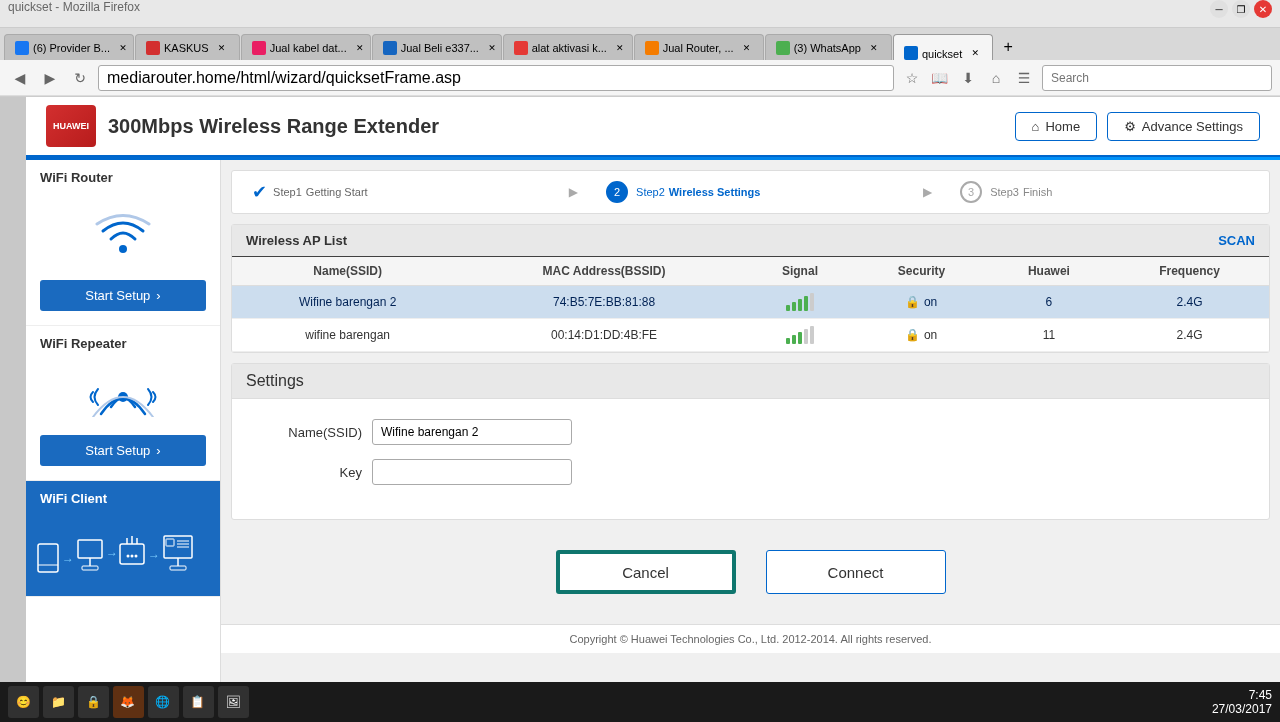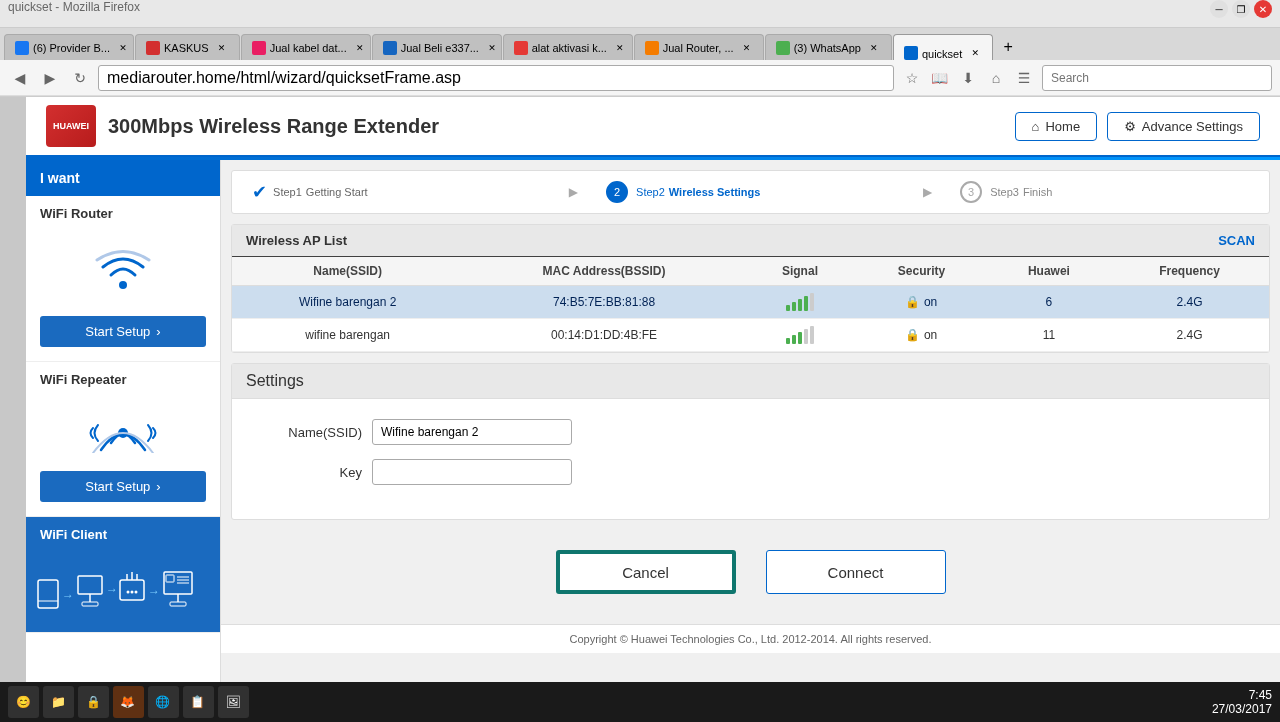--- a/index.html
+++ b/index.html
@@ -185,23 +185,20 @@
         <span>Advance Settings</span>
       </button>
     </div>
   </div>
 
   <div style="height:3px;background:linear-gradient(to right,#0066cc,#0099ff);"></div>
 
   <div class="main-layout">
 
     <div class="sidebar">
-      <div class="sidebar-header">
-        <span>I want</span>
-      </div>
 
       <div class="sidebar-item">
         <div class="sidebar-item-title">WiFi Router</div>
         <div class="sidebar-icon-area">
           <div class="wifi-icon">
             <svg width="60" height="50" viewBox="0 0 60 50">
               <path d="M30 38 A0 0 0 0 1 30 38" fill="#0066cc"></path>
               <circle cx="30" cy="38" r="4" fill="#0066cc"></circle>
               <path d="M18 28 Q30 16 42 28" stroke="#0066cc" stroke-width="3" fill="none" stroke-linecap="round"></path>
               <path d="M10 20 Q30 4 50 20" stroke="#0066cc" stroke-width="3" fill="none" stroke-linecap="round"></path>

